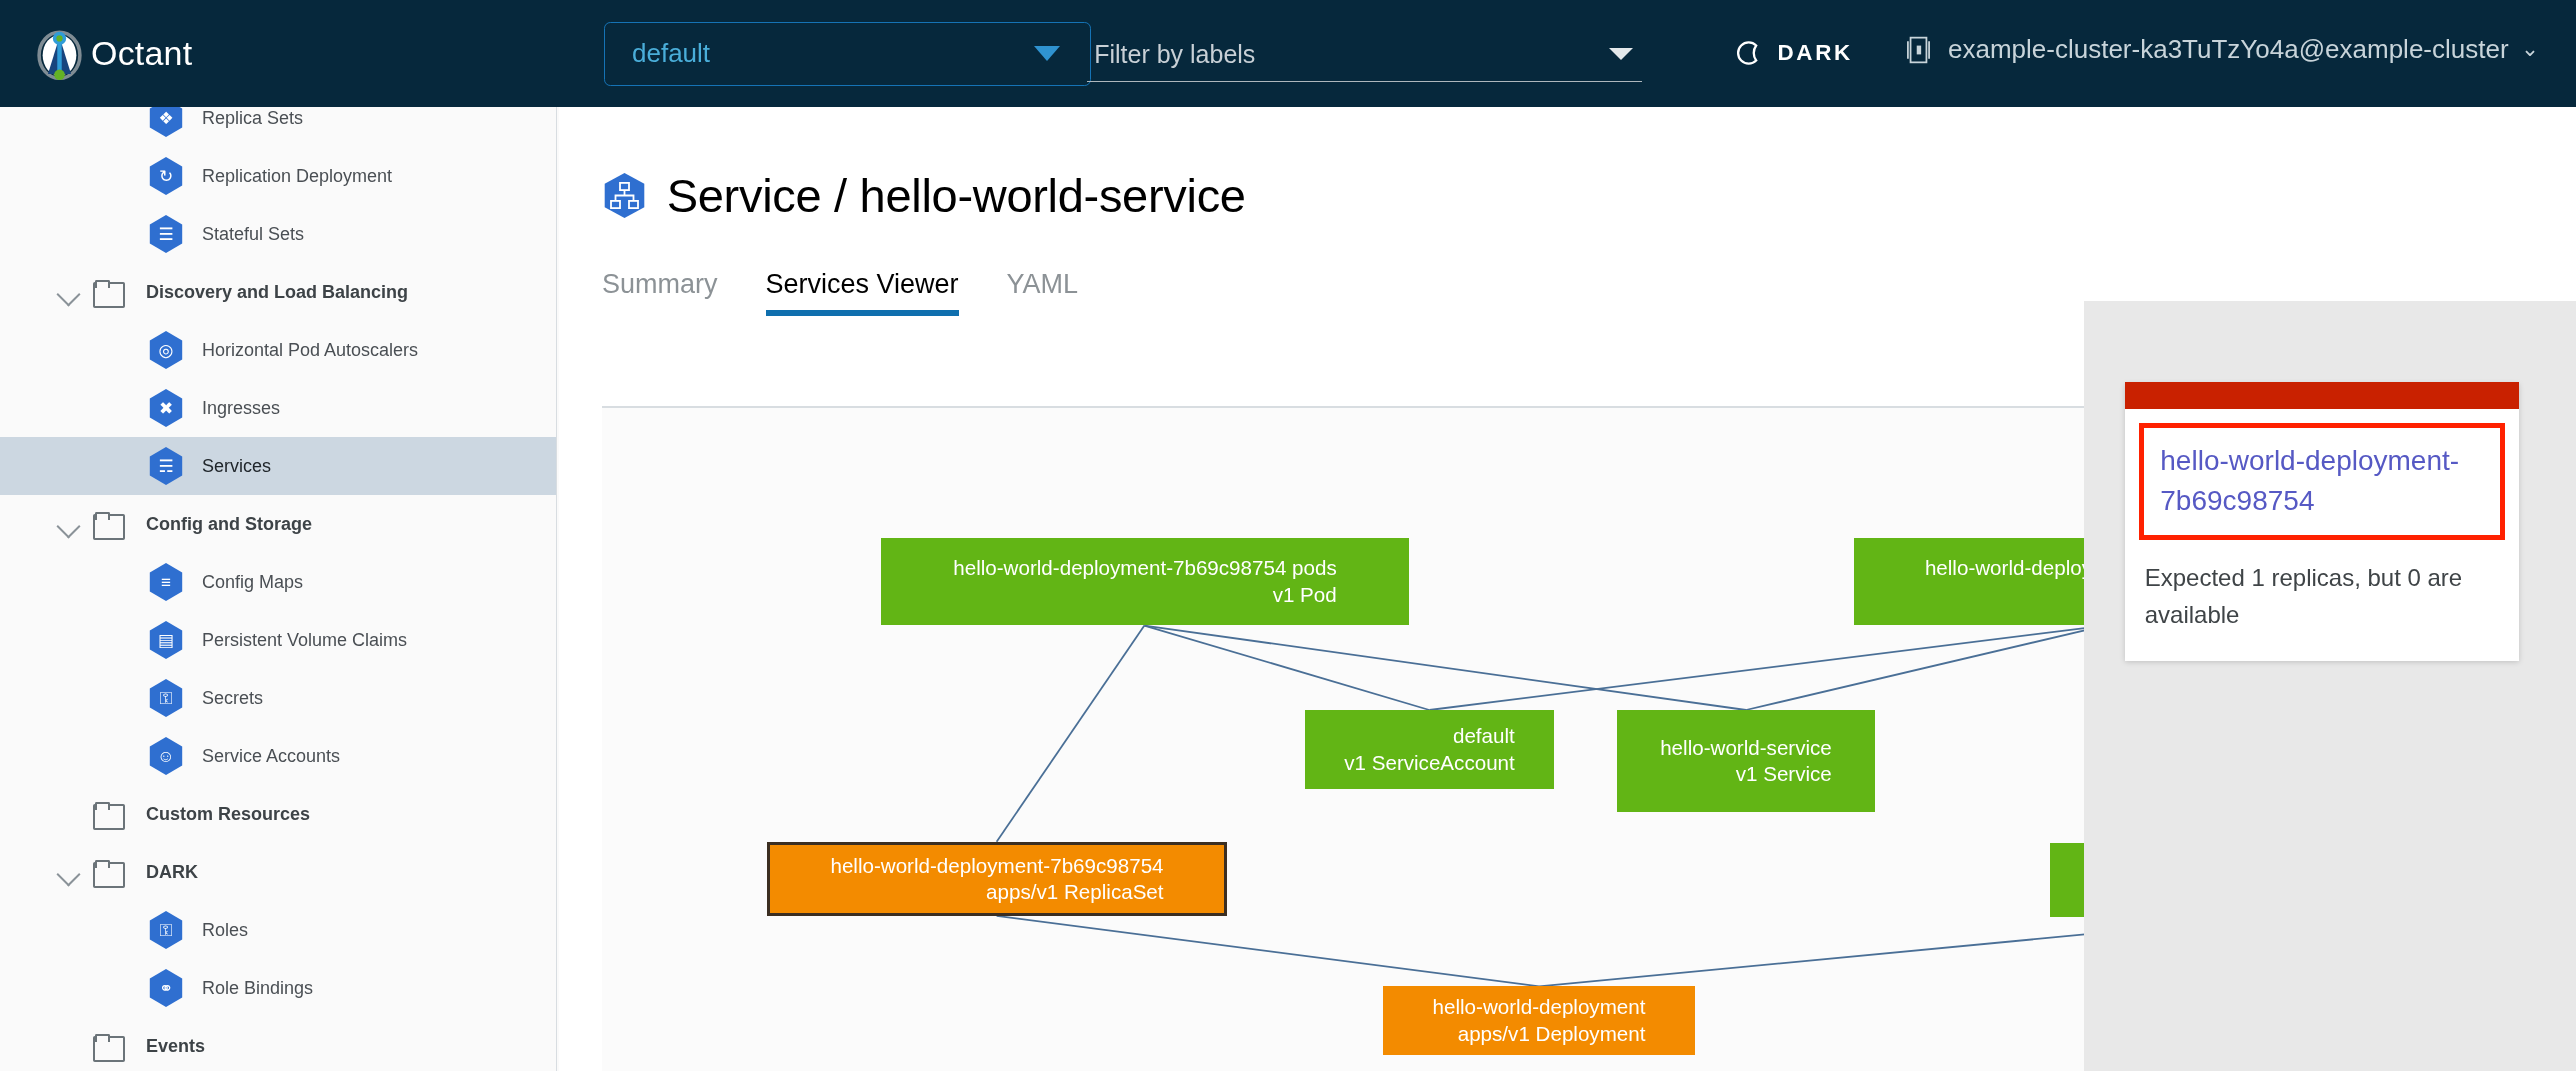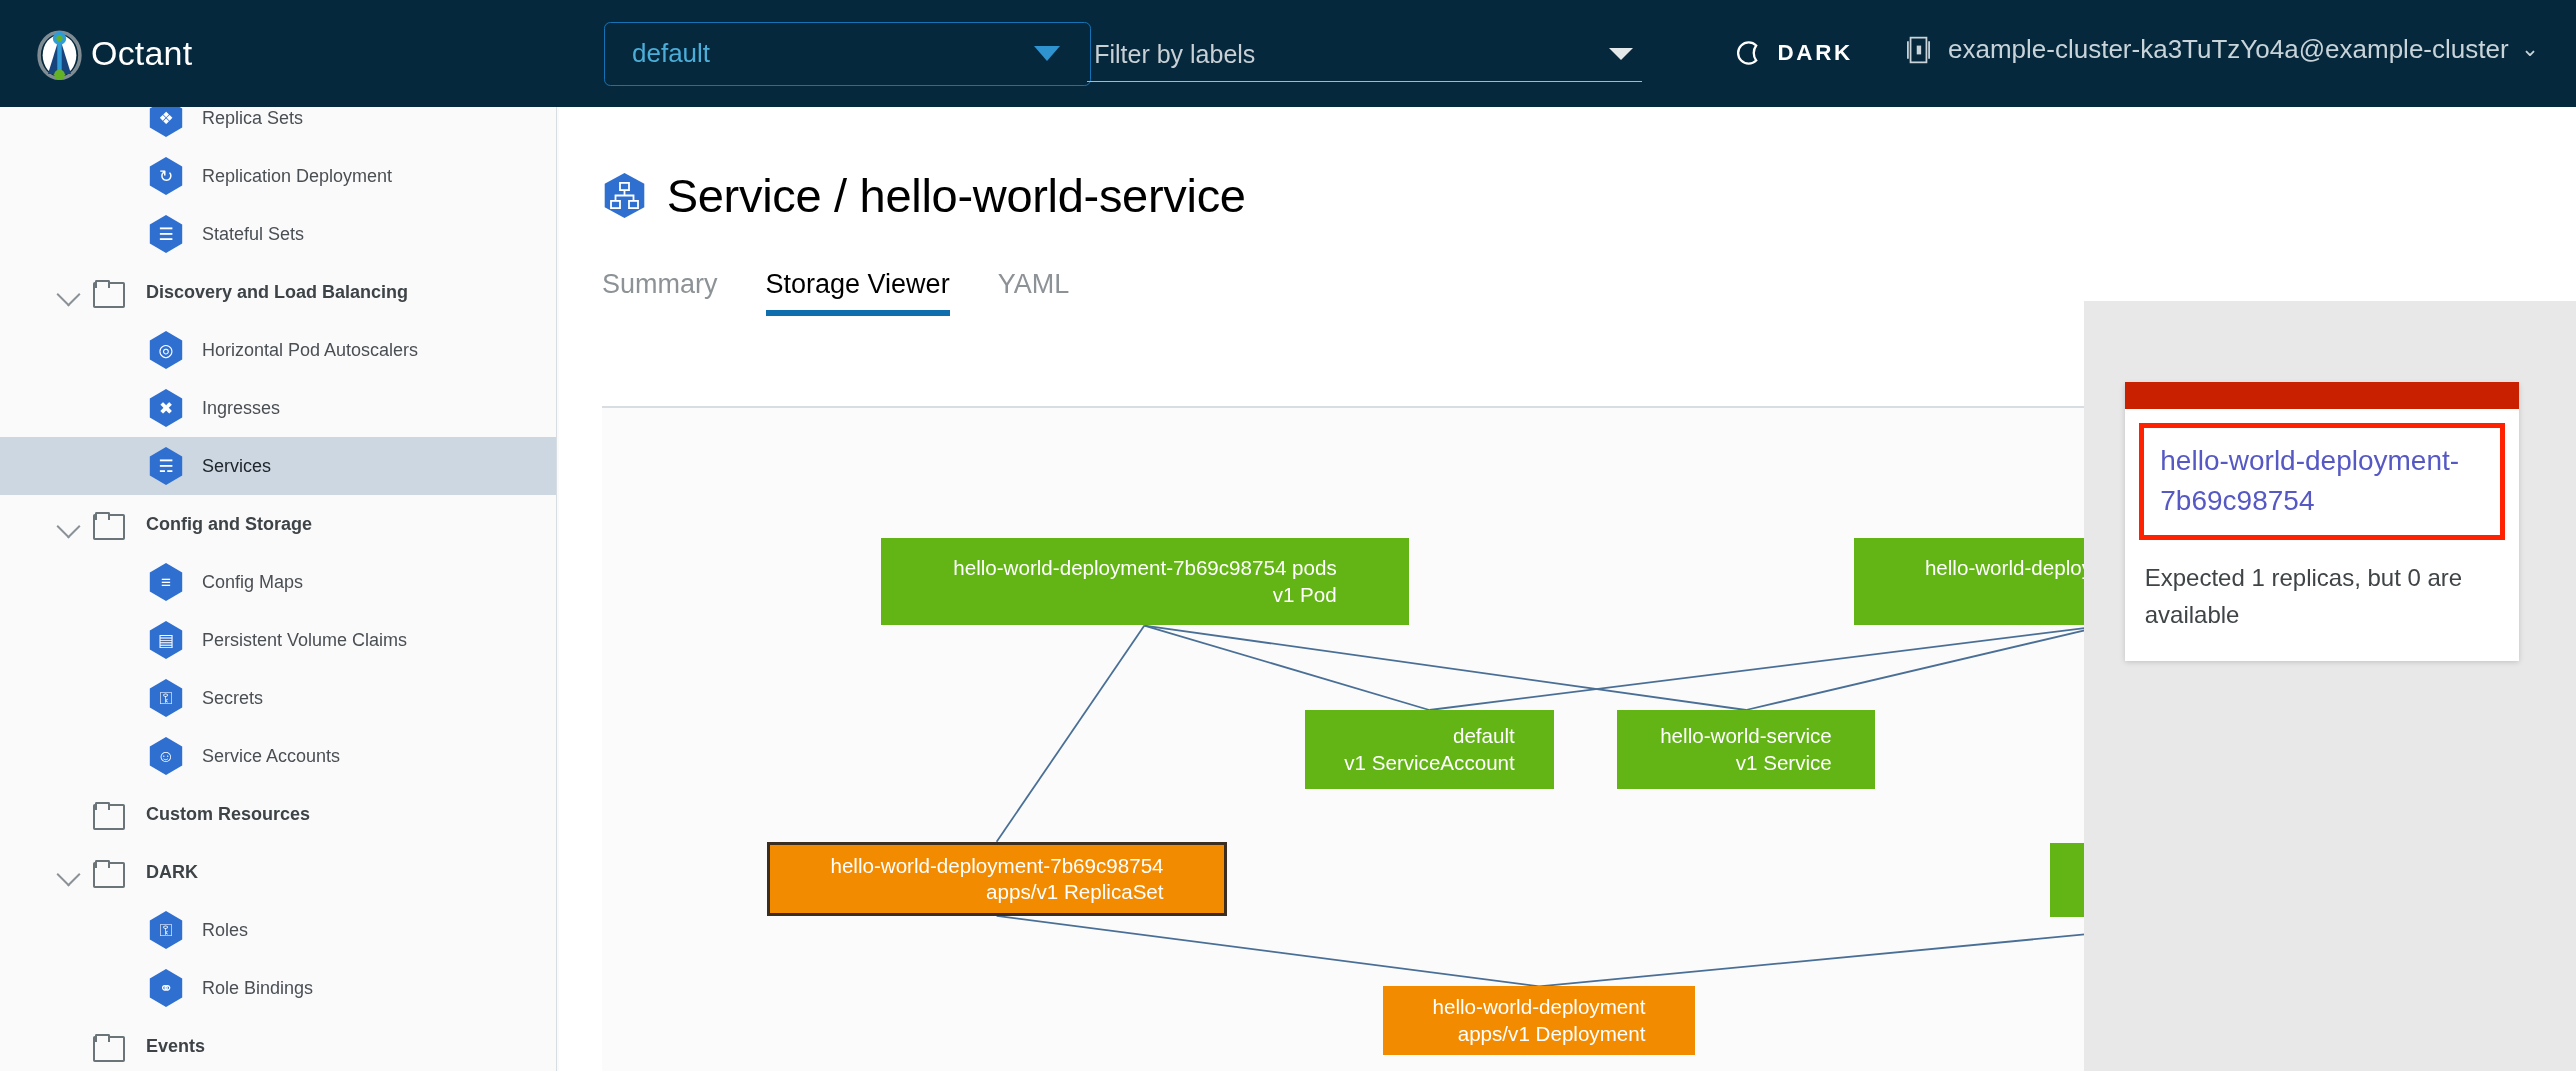--- a/index.html
+++ b/index.html
@@ -422,21 +422,21 @@
         <rect x="10" y="32" width="10" height="8" fill="none" stroke="#fff" stroke-width="2"></rect>
         <rect x="30" y="32" width="10" height="8" fill="none" stroke="#fff" stroke-width="2"></rect>
         <path d="M25 20 L25 26 M15 32 L15 26 L35 26 L35 32" fill="none" stroke="#fff" stroke-width="2"></path>
       </svg>
     </span>
     <span class="page-title">Service / hello-world-service</span>
   </div>
 
   <div class="tabs" id="tabs">
       <div class="tab">Summary</div>
-      <div class="tab active">Storage Viewer</div>
+      <div class="tab active">Services Viewer</div>
       <div class="tab">YAML</div>
     </div>
   <div class="tabs-rule"></div>
 
   <div class="graph-wrap">
     <svg class="graph-svg" id="graph-edges" width="1974" height="664" viewBox="0 0 2207 742">
         <line x1="606.4" y1="243.07999999999998" x2="441.2" y2="484.75" stroke="#4a6f96" stroke-width="2"></line>
         <line x1="606.4" y1="243.07999999999998" x2="925" y2="337.46" stroke="#4a6f96" stroke-width="2"></line>
         <line x1="606.4" y1="243.07999999999998" x2="1279" y2="337.46" stroke="#4a6f96" stroke-width="2"></line>
         <line x1="1680.1999999999998" y1="243.07999999999998" x2="925" y2="337.46" stroke="#4a6f96" stroke-width="2"></line>
@@ -457,21 +457,21 @@
             <div>hello-world-deployment-85ff4cf44f pods</div>
             <div>v1 Pod</div>
           </div>
         </div>
         <div class="node ok" style="left: 703px; top: 302px; width: 249px; height: 79px;">
           <div>
             <div>default</div>
             <div>v1 ServiceAccount</div>
           </div>
         </div>
-        <div class="node ok" style="left: 1015px; top: 302px; width: 258px; height: 79px;">
+        <div class="node ok" style="left: 1015px; top: 302px; width: 258px; height: 102px;">
           <div>
             <div>hello-world-service</div>
             <div>v1 Service</div>
           </div>
         </div>
         <div class="node warn selected" style="left: 165px; top: 434px; width: 460px; height: 74px;">
           <div>
             <div>hello-world-deployment-7b69c98754</div>
             <div>apps/v1 ReplicaSet</div>
           </div>

